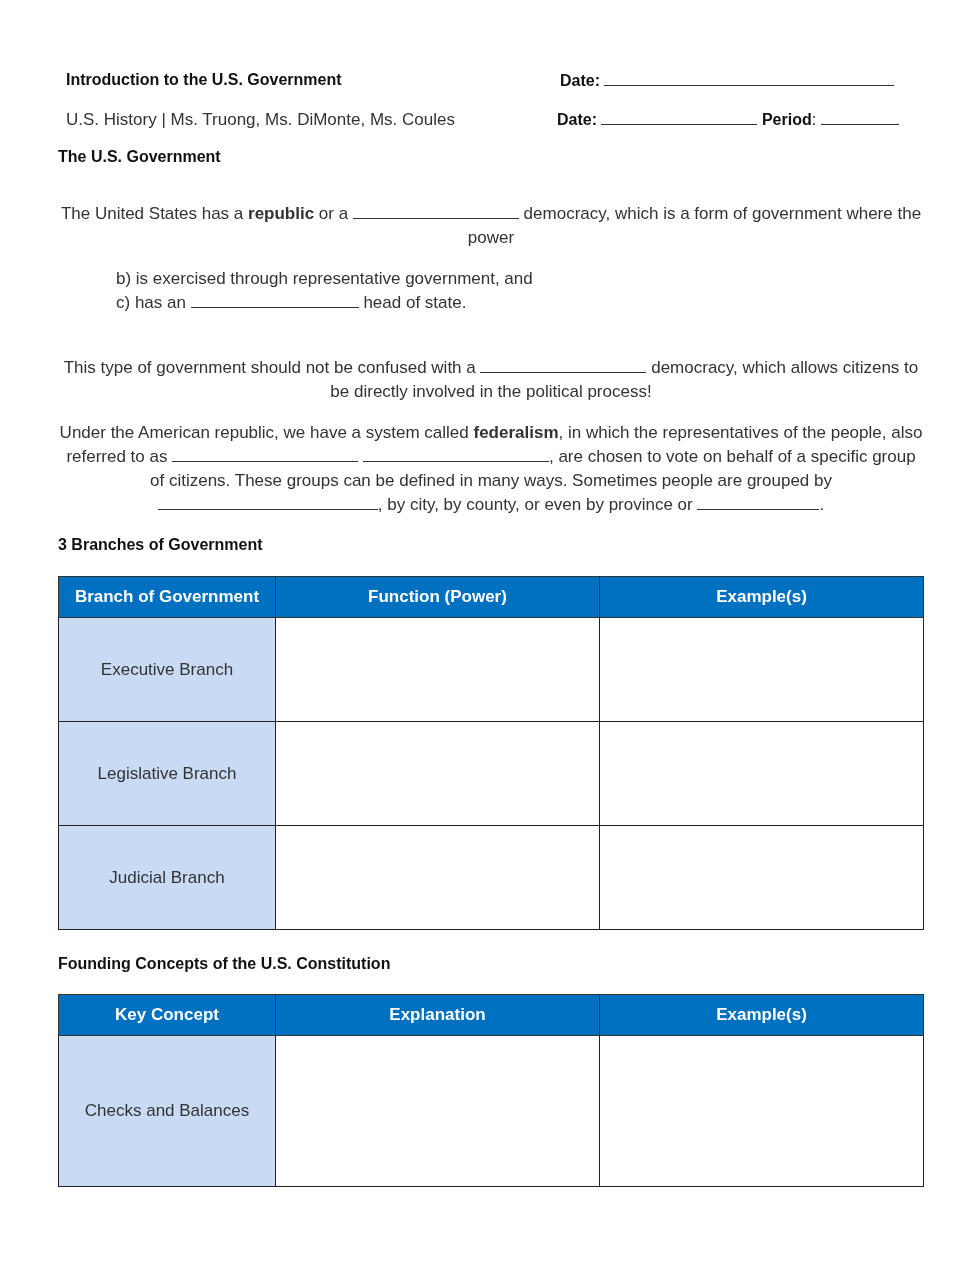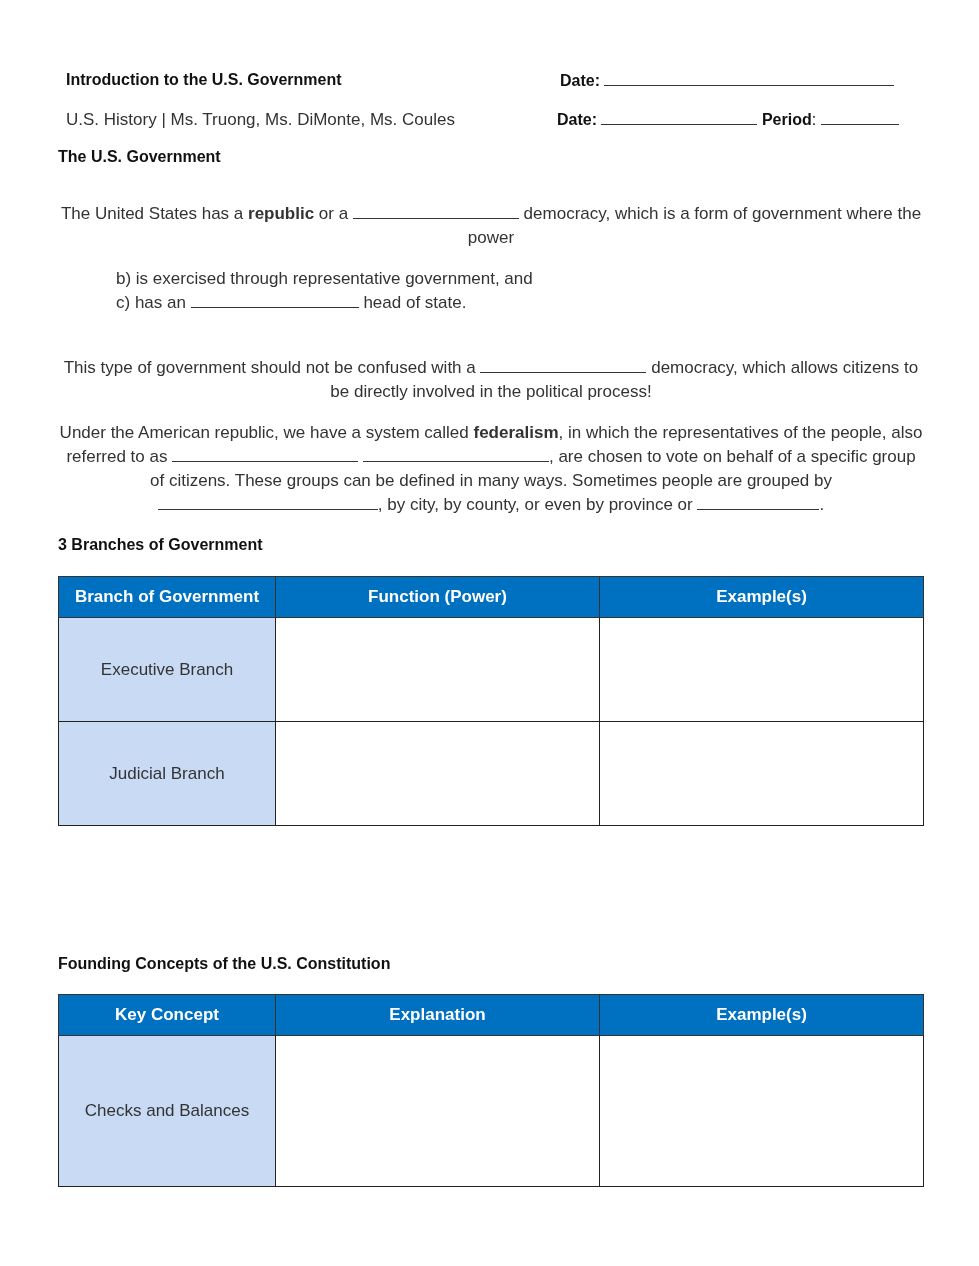--- a/index.html
+++ b/index.html
@@ -68,20 +68,25 @@
     <th>Branch of Government</th>
     <th>Function (Power)</th>
     <th>Example(s)</th>
   </tr>
   <tr style="height:104px;">
     <td class="lbl">Executive Branch</td>
     <td></td>
     <td></td>
   </tr>
   <tr style="height:104px;">
+    <td class="lbl">Legislative Branch</td>
+    <td></td>
+    <td></td>
+  </tr>
+  <tr style="height:104px;">
     <td class="lbl">Judicial Branch</td>
     <td></td>
     <td></td>
   </tr>
 </tbody>
   </table>
 
 <div class="abs sec" style="left:58px;top:955px;">Founding Concepts of the U.S. Constitution</div>
 
 <table class="tbl" style="top:994px;">

